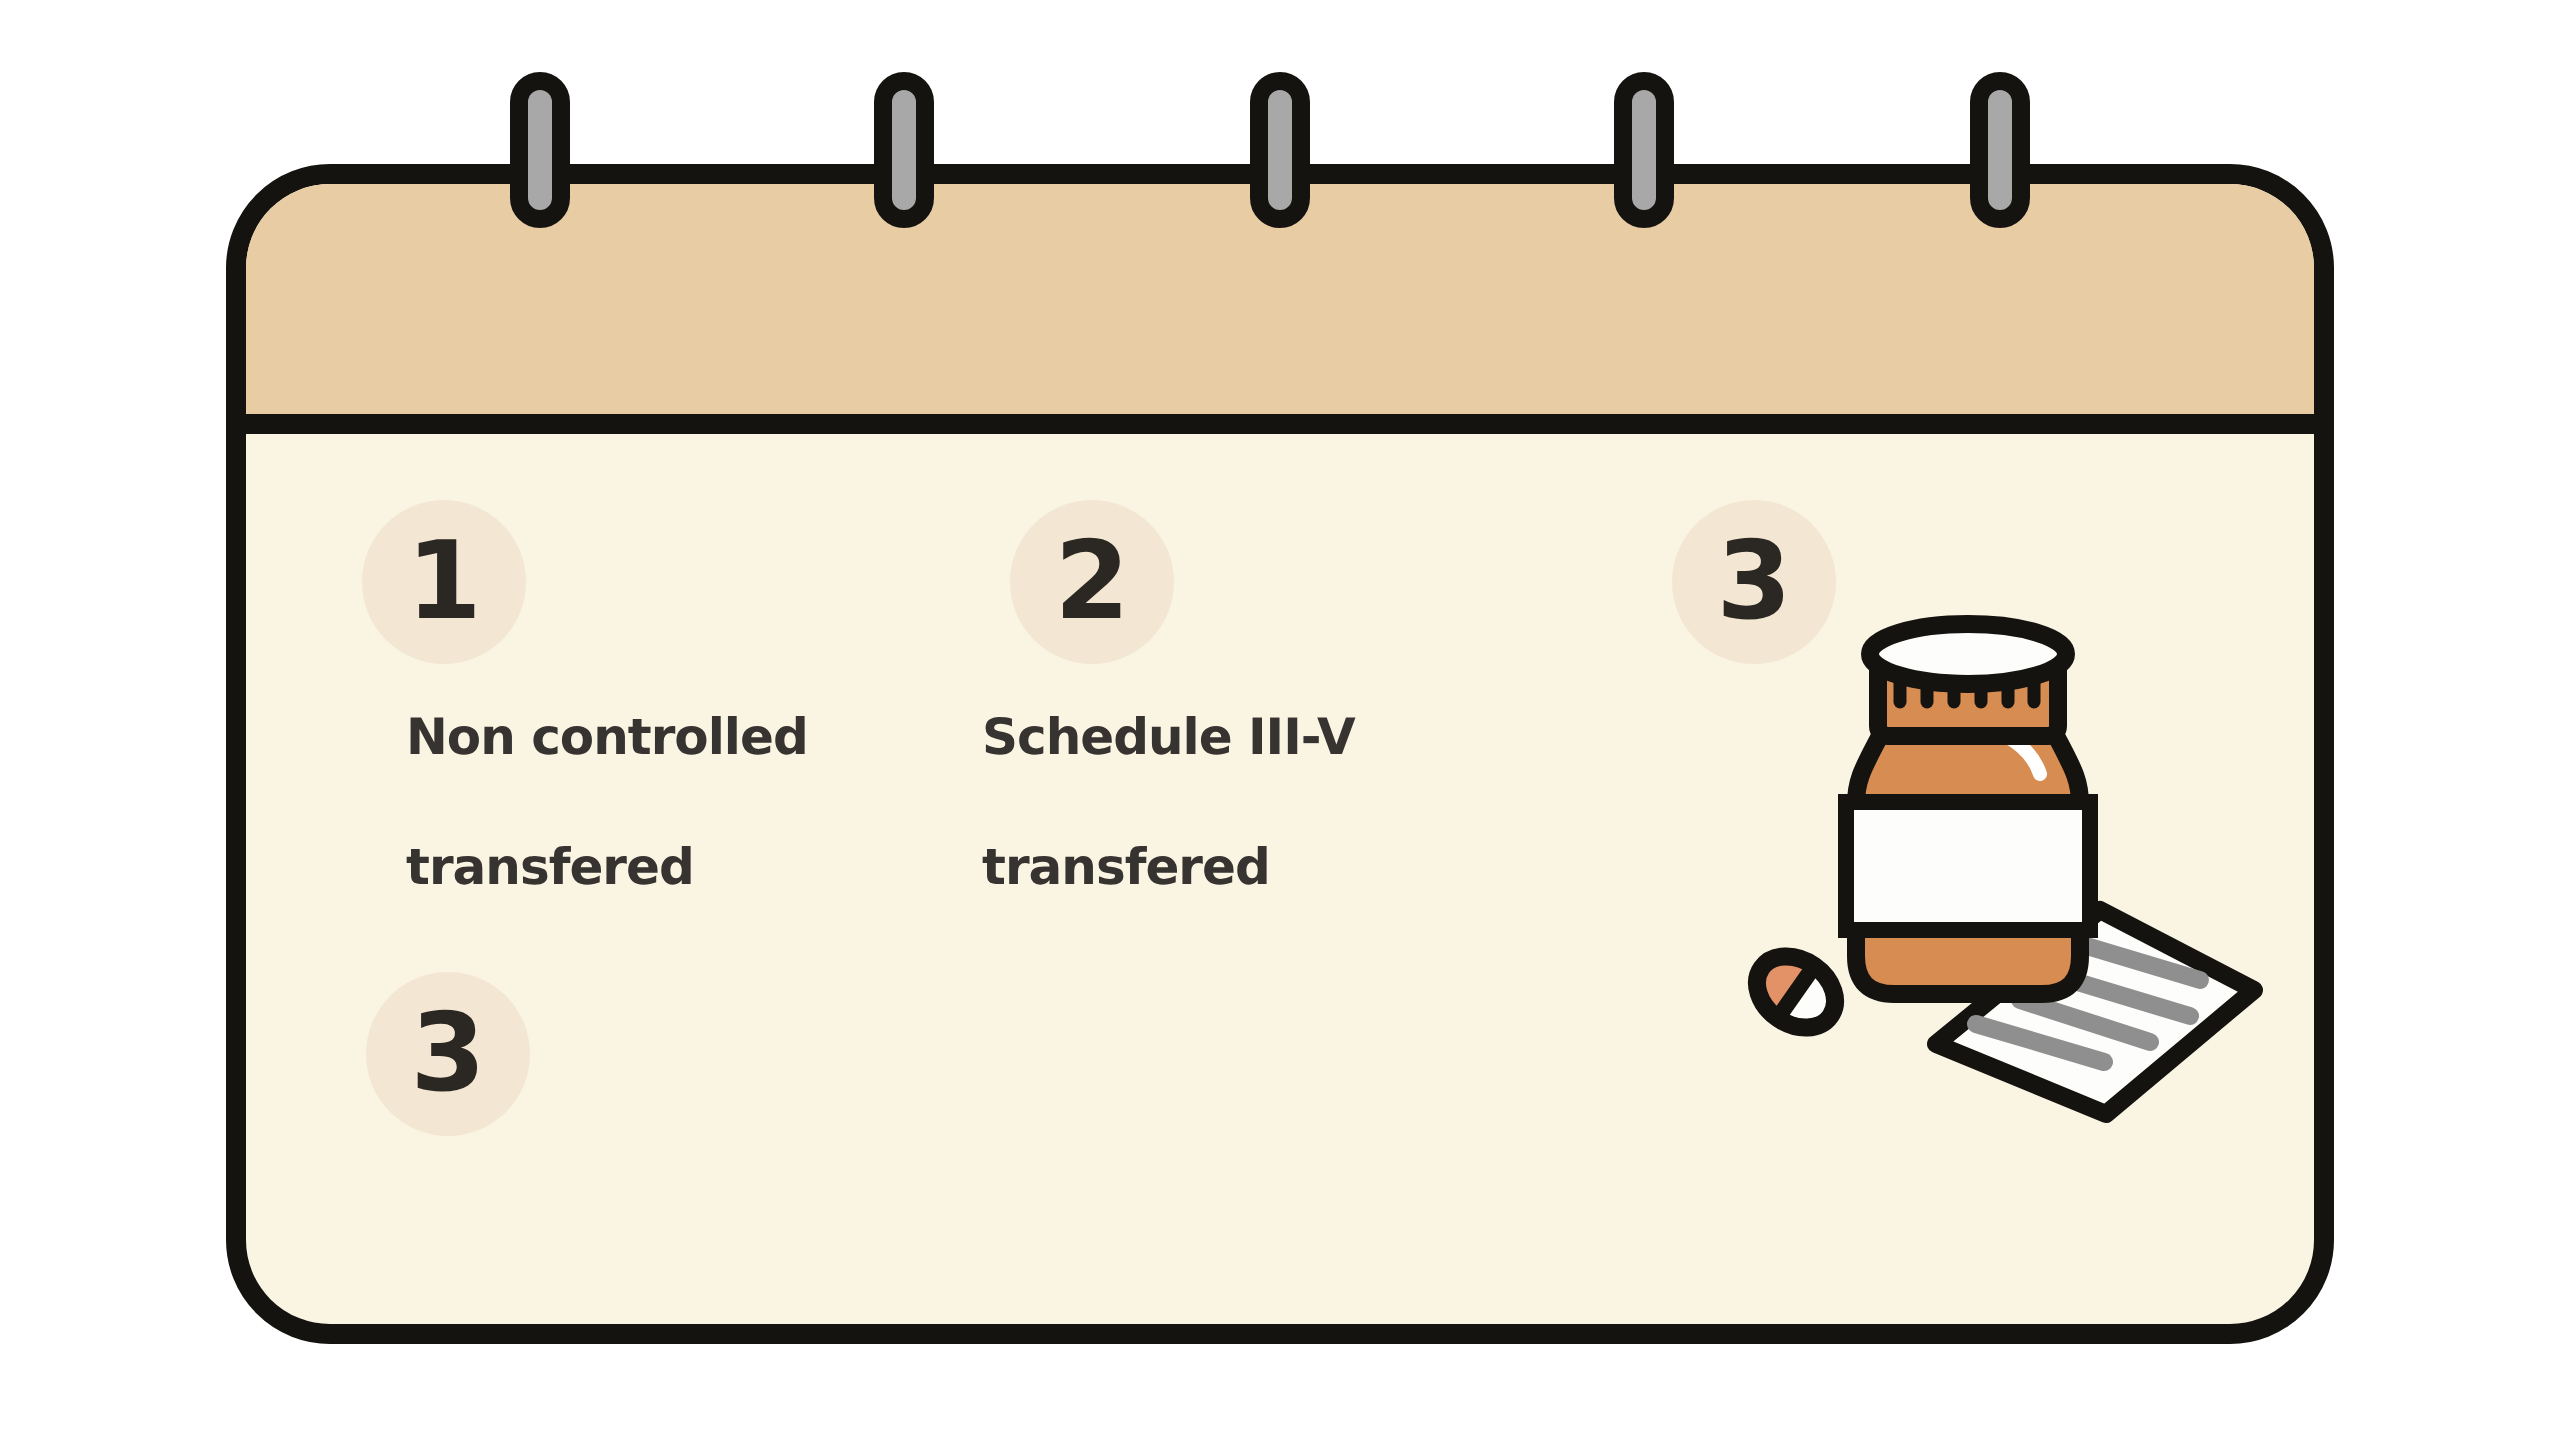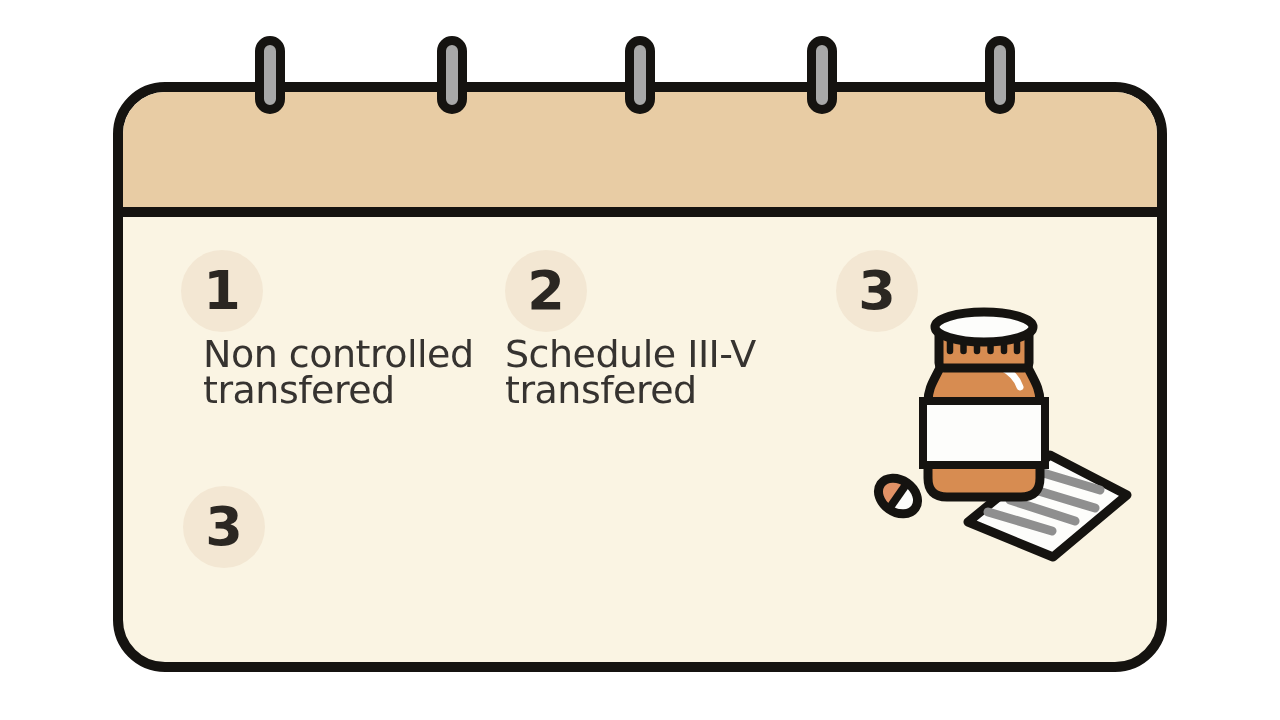--- a/index.html
+++ b/index.html
@@ -66,30 +66,30 @@
   .num-circle span {
     font-size: 54px;
     font-weight: 700;
     color: var(--number-dark);
     line-height: 1;
   }
 
   
   .step-label {
     position: absolute;
-    font-size: 38px;
-    font-weight: 400;
+    font-size: 25px;
+    font-weight: 700;
     letter-spacing: -0.5px;
-    line-height: 36px;
+    line-height: 65px;
     color: var(--text-dark);
     white-space: pre-line;
     z-index: 2;
   }
   .label-1 { left: 203px; top: 336px; }
-  .label-2 { left: 505px; top: 336px; }
+  .label-2 { left: 491px; top: 336px; }
   .circle-1 { left: 181px; top: 250px; }
   .circle-2 { left: 505px; top: 250px; }
   .circle-3 { left: 836px; top: 250px; }
   .circle-3b { left: 183px; top: 486px; }
   .ring-1 { left: 255px; } .ring-2 { left: 437px; } .ring-3 { left: 625px; }
   .ring-4 { left: 807px; } .ring-5 { left: 985px; }
 
   
   .med-illustration {
     position: absolute;

